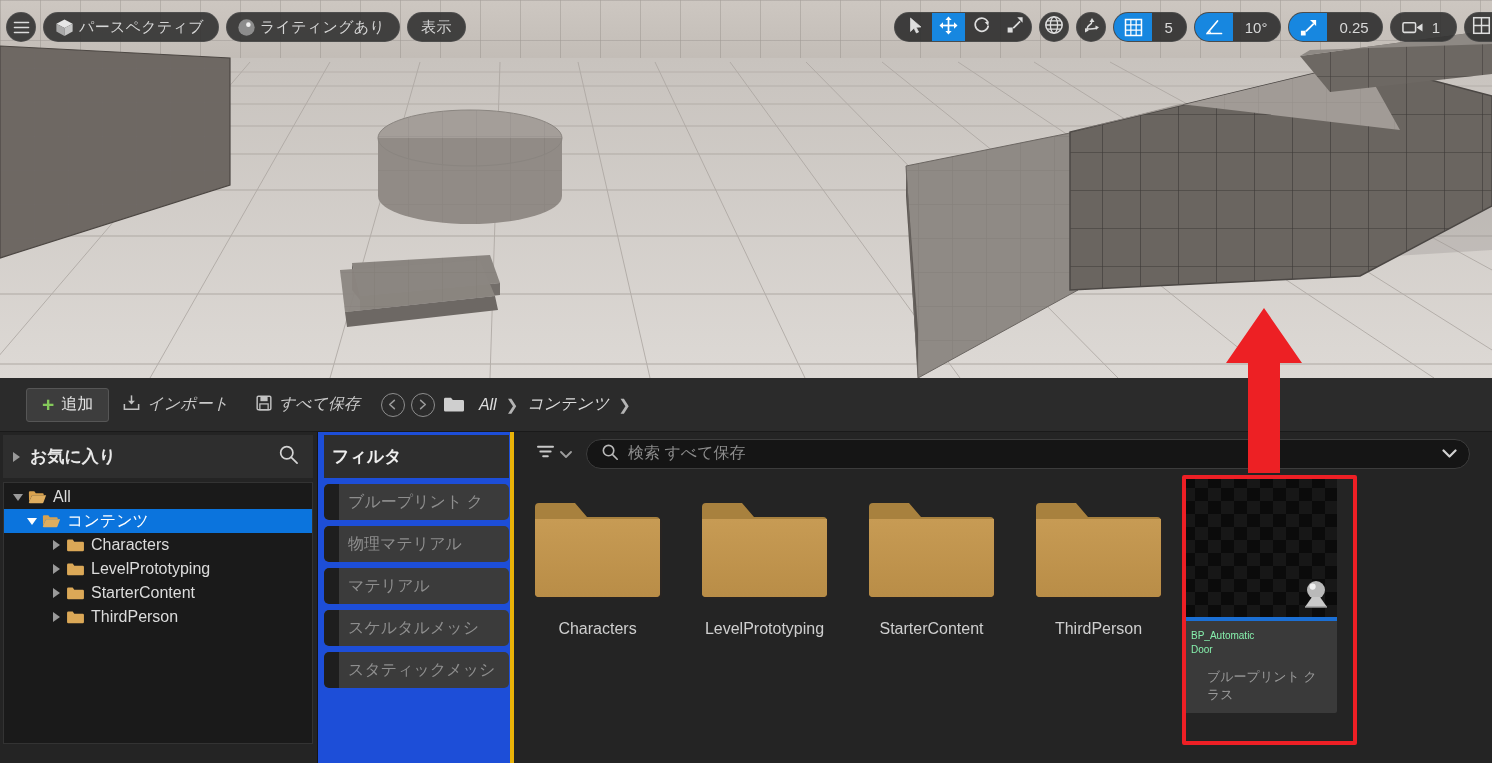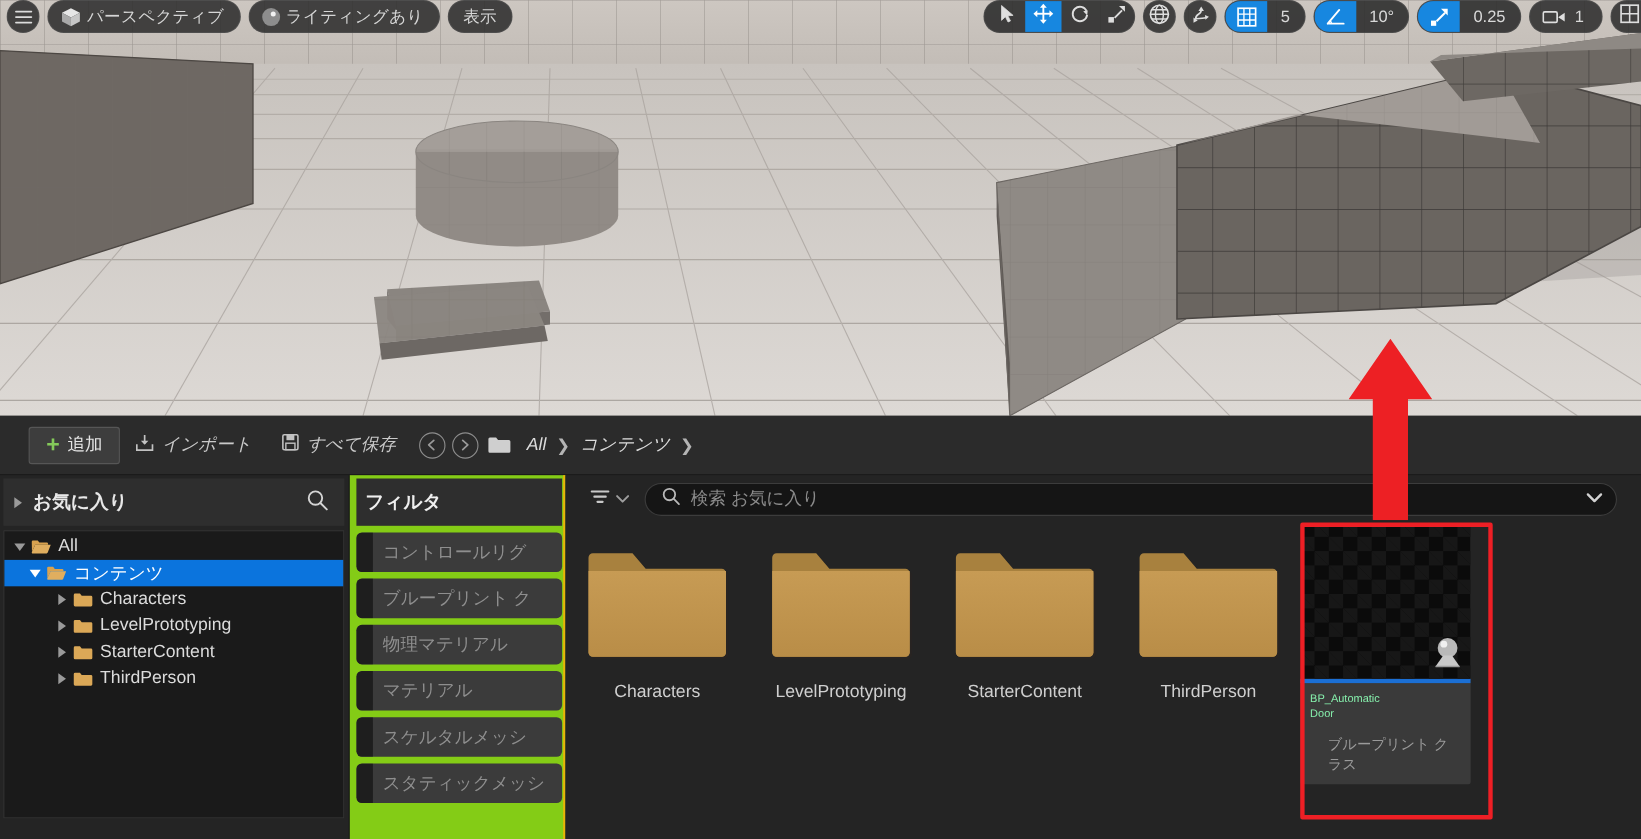--- a/index.html
+++ b/index.html
@@ -14,21 +14,21 @@
   
   #viewport {
     position: absolute; left: 0; top: 0; width: 1492px; height: 378px;
     overflow: hidden; background: #cdc8c3;
   }
   .vp-svg { position: absolute; left: 0; top: 0; }
 
   
   #vp-toolbar {
     position: absolute; left: 0; top: 0; width: 1492px; height: 42px;
-    display: flex; align-items: flex-start; gap: 7px; padding-left: 6px;
+    display: flex; align-items: flex-end; gap: 7px; padding-left: 6px;
     z-index: 20; pointer-events: none;
   }
   #vp-toolbar > * { pointer-events: auto; }
   .tb-pill {
     height: 30px; border-radius: 15px;
     background: rgba(46,46,46,0.88);
     display: flex; align-items: center;
     color: #d6d6d6; font-size: 15px;
     border: 1px solid rgba(90,90,90,0.55);
   }
@@ -143,22 +143,22 @@
   .tw-wrap { width: 16px; display: flex; justify-content: center; flex: 0 0 16px; }
   .tri-r { width: 0; height: 0; border-left: 7px solid #9a9a9a;
            border-top: 5px solid transparent; border-bottom: 5px solid transparent; }
   .tri-d { width: 0; height: 0; border-top: 7px solid #9a9a9a;
            border-left: 5px solid transparent; border-right: 5px solid transparent; }
   .tnode.sel .tri-d { border-top-color: #fff; }
   .fico { margin: 0 6px 0 2px; flex: 0 0 auto; display: flex; }
 
   
   #filters {
-    width: 196px; background: #84cc16;
-    border-right: 2px solid #eab308;
+    width: 196px; background: #1d4ed8;
+    border-right: 4px solid #eab308;
     padding: 3px 1px 0 6px;
   }
   .flt-head {
     height: 43px; display: flex; align-items: center;
     color: #efefef; font-size: 17px; font-weight: bold;
     padding-left: 8px; background: #2e2e2e; margin-bottom: 6px;
   }
   .flt-chip {
     height: 36px; margin-bottom: 6px; border-radius: 5px;
     background: #3b3b3b; display: flex; align-items: center;
@@ -633,24 +633,20 @@
           </div>
 
         </div>
       </div>
 
       <div id="filters">
         <div class="flt-head">フィルタ</div>
 
         <div class="flt-chip">
           <span class="chip-sw"></span>
-          <span class="chip-txt">コントロールリグ</span>
-        </div>
-        <div class="flt-chip">
-          <span class="chip-sw"></span>
           <span class="chip-txt">ブループリント ク</span>
         </div>
         <div class="flt-chip">
           <span class="chip-sw"></span>
           <span class="chip-txt">物理マテリアル</span>
         </div>
         <div class="flt-chip">
           <span class="chip-sw"></span>
           <span class="chip-txt">マテリアル</span>
         </div>
@@ -681,21 +677,21 @@
             </span>
           </span>
 
           <span class="search-box">
             <span>
               <svg width="18" height="18" viewBox="0 0 20 20">
                 <circle cx="8.4" cy="8.4" r="5.8" fill="none" stroke="#b9b9b9" stroke-width="1.8"></circle>
                 <path d="M12.6 12.6 L18 18" stroke="#b9b9b9" stroke-width="1.8" stroke-linecap="round"></path>
               </svg>
             </span>
-            <span class="search-ph">検索 お気に入り</span>
+            <span class="search-ph">検索 すべて保存</span>
             <span>
               <svg width="15" height="11" viewBox="0 0 15 11">
                 <path d="M1.5 2.5 L7.5 8.5 L13.5 2.5" fill="none" stroke="#d2d2d2" stroke-width="2.2" stroke-linecap="round" stroke-linejoin="round"></path>
               </svg>
             </span>
           </span>
         </div>
 
         <div class="grid">
 

